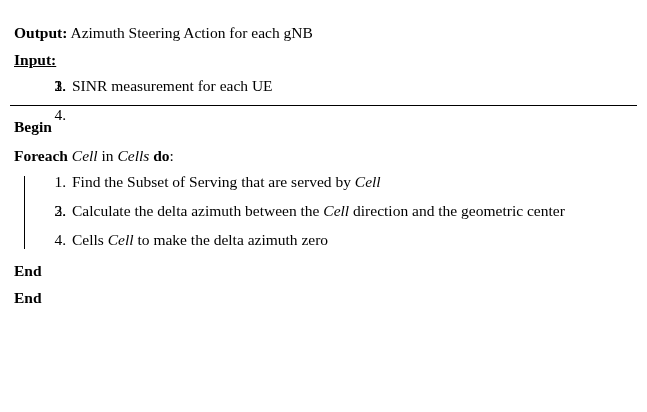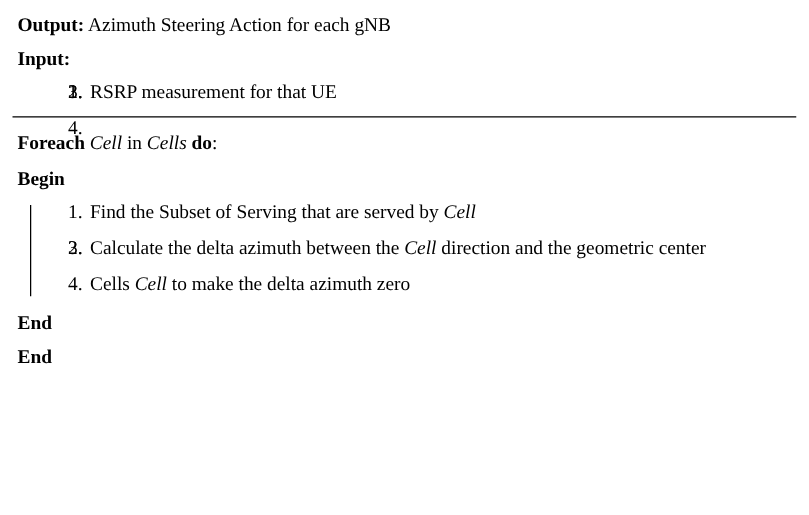--- a/index.html
+++ b/index.html
@@ -27,22 +27,22 @@
     background: #000000;
     margin: 0;
   }
   .line {
     font-size: 15.5px;
     line-height: 1.0;
     margin: 0 0 0 4px;
     padding: 0;
     white-space: nowrap;
   }
-  .line-out { margin-top: 7px; }
-  .line-in { margin-top: 11px; }
+  .line-out { margin-top: 19px; }
+  .line-in { margin-top: 11px; text-decoration: underline; }
   .line-begin { margin-top: 13px; }
   .line-foreach { margin-top: 13px; }
   .line-end1 { margin-top: 12px; }
   .line-end2 { margin-top: 12px; }
   .bold { font-weight: bold; }
   .ital { font-style: italic; }
 
   ol.steps {
     list-style: none;
     margin: 0;
@@ -90,29 +90,29 @@
 
 <div class="algorithm">
 
   <p class="line line-out"><span class="bold">Output</span><span class="bold">:</span> <span>Azimuth Steering Action for each gNB</span></p>
 
   <p class="line line-in"><span class="bold">Input</span><span class="bold">:</span></p>
 
   <ol class="steps block-input-list">
     <li><span class="num">1.</span></li>
     <li><span class="num">2.</span></li>
-    <li><span class="num">3.</span><span>RSRP measurement for that UE</span></li>
+    <li><span class="num">3.</span><span>SINR measurement for each UE</span></li>
     <li><span class="num">4.</span></li>
   </ol>
 
   <div class="rule"></div>
 
+  <p class="line line-begin"><span class="bold">Begin</span></p>
+
   <p class="line line-foreach"><span class="bold">Foreach</span> <span class="ital">Cell</span> <span>in</span> <span class="ital">Cells</span> <span class="bold">do</span><span>:</span></p>
-
-  <p class="line line-begin"><span class="bold">Begin</span></p>
 
   <div class="loop-body">
     <div class="loop-bar"></div>
     <ol class="steps">
       <li class="wrap"><span class="num">1.</span><span>Find the Subset of Serving that are served by </span><span class="ital">Cell</span><span></span></li>
       <li class="wrap"><span class="num">2.</span><span class="ital"></span><span></span></li>
       <li class="wrap"><span class="num">3.</span><span>Calculate the delta azimuth between the </span><span class="ital">Cell</span><span> direction and the geometric center</span></li>
       <li class="wrap"><span class="num">4.</span><span>Cells </span><span class="ital">Cell</span><span> to make the delta azimuth zero</span></li>
     </ol>
   </div>

